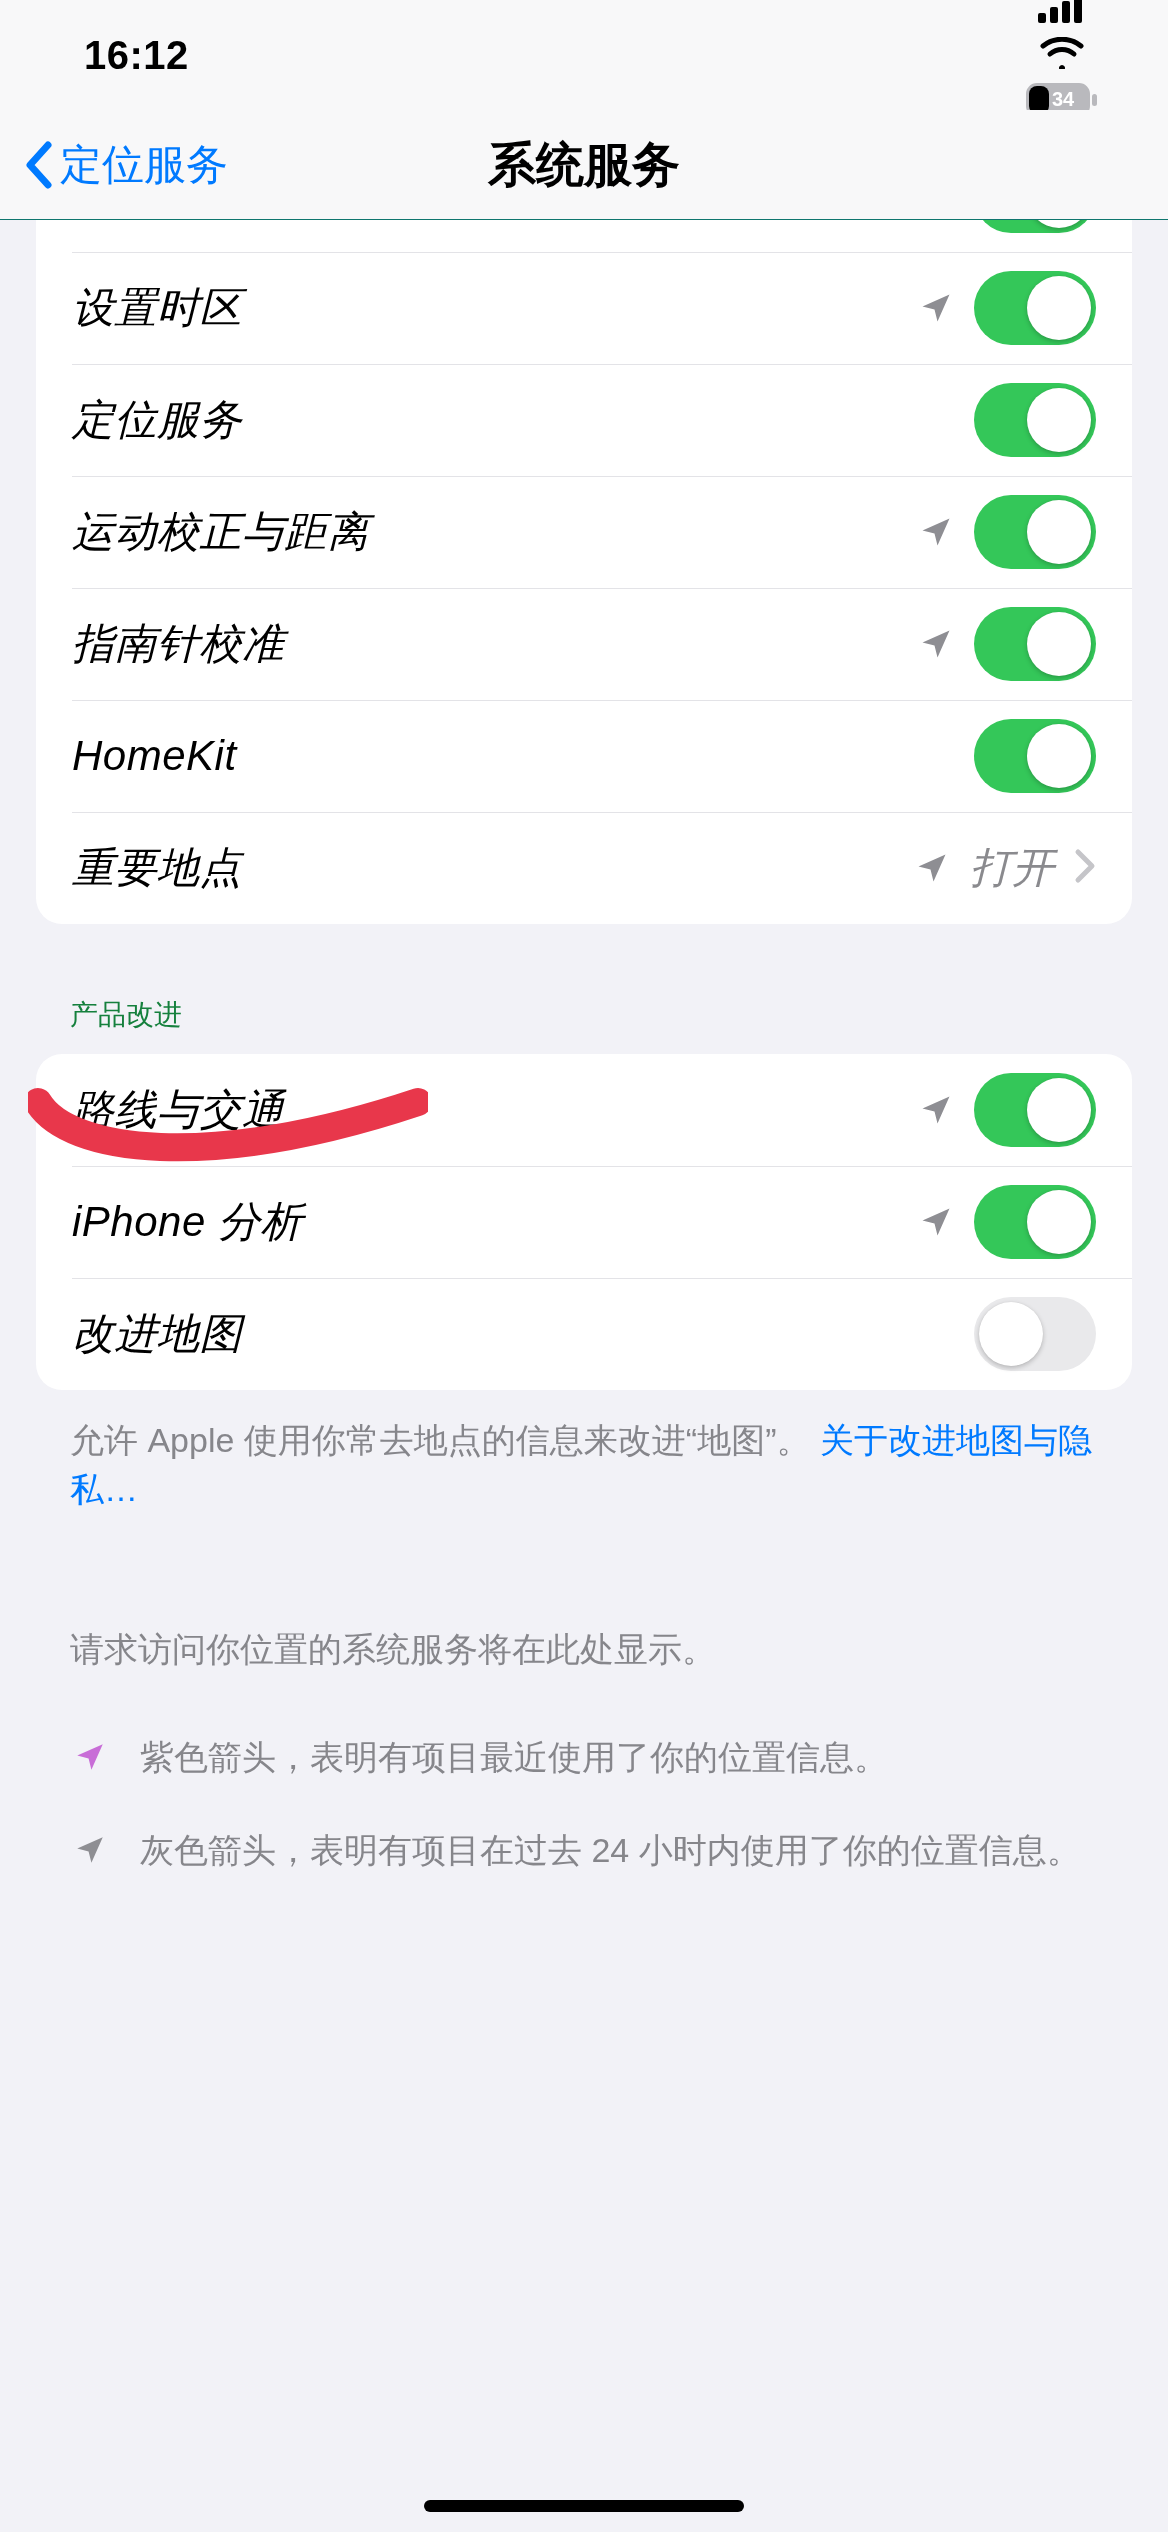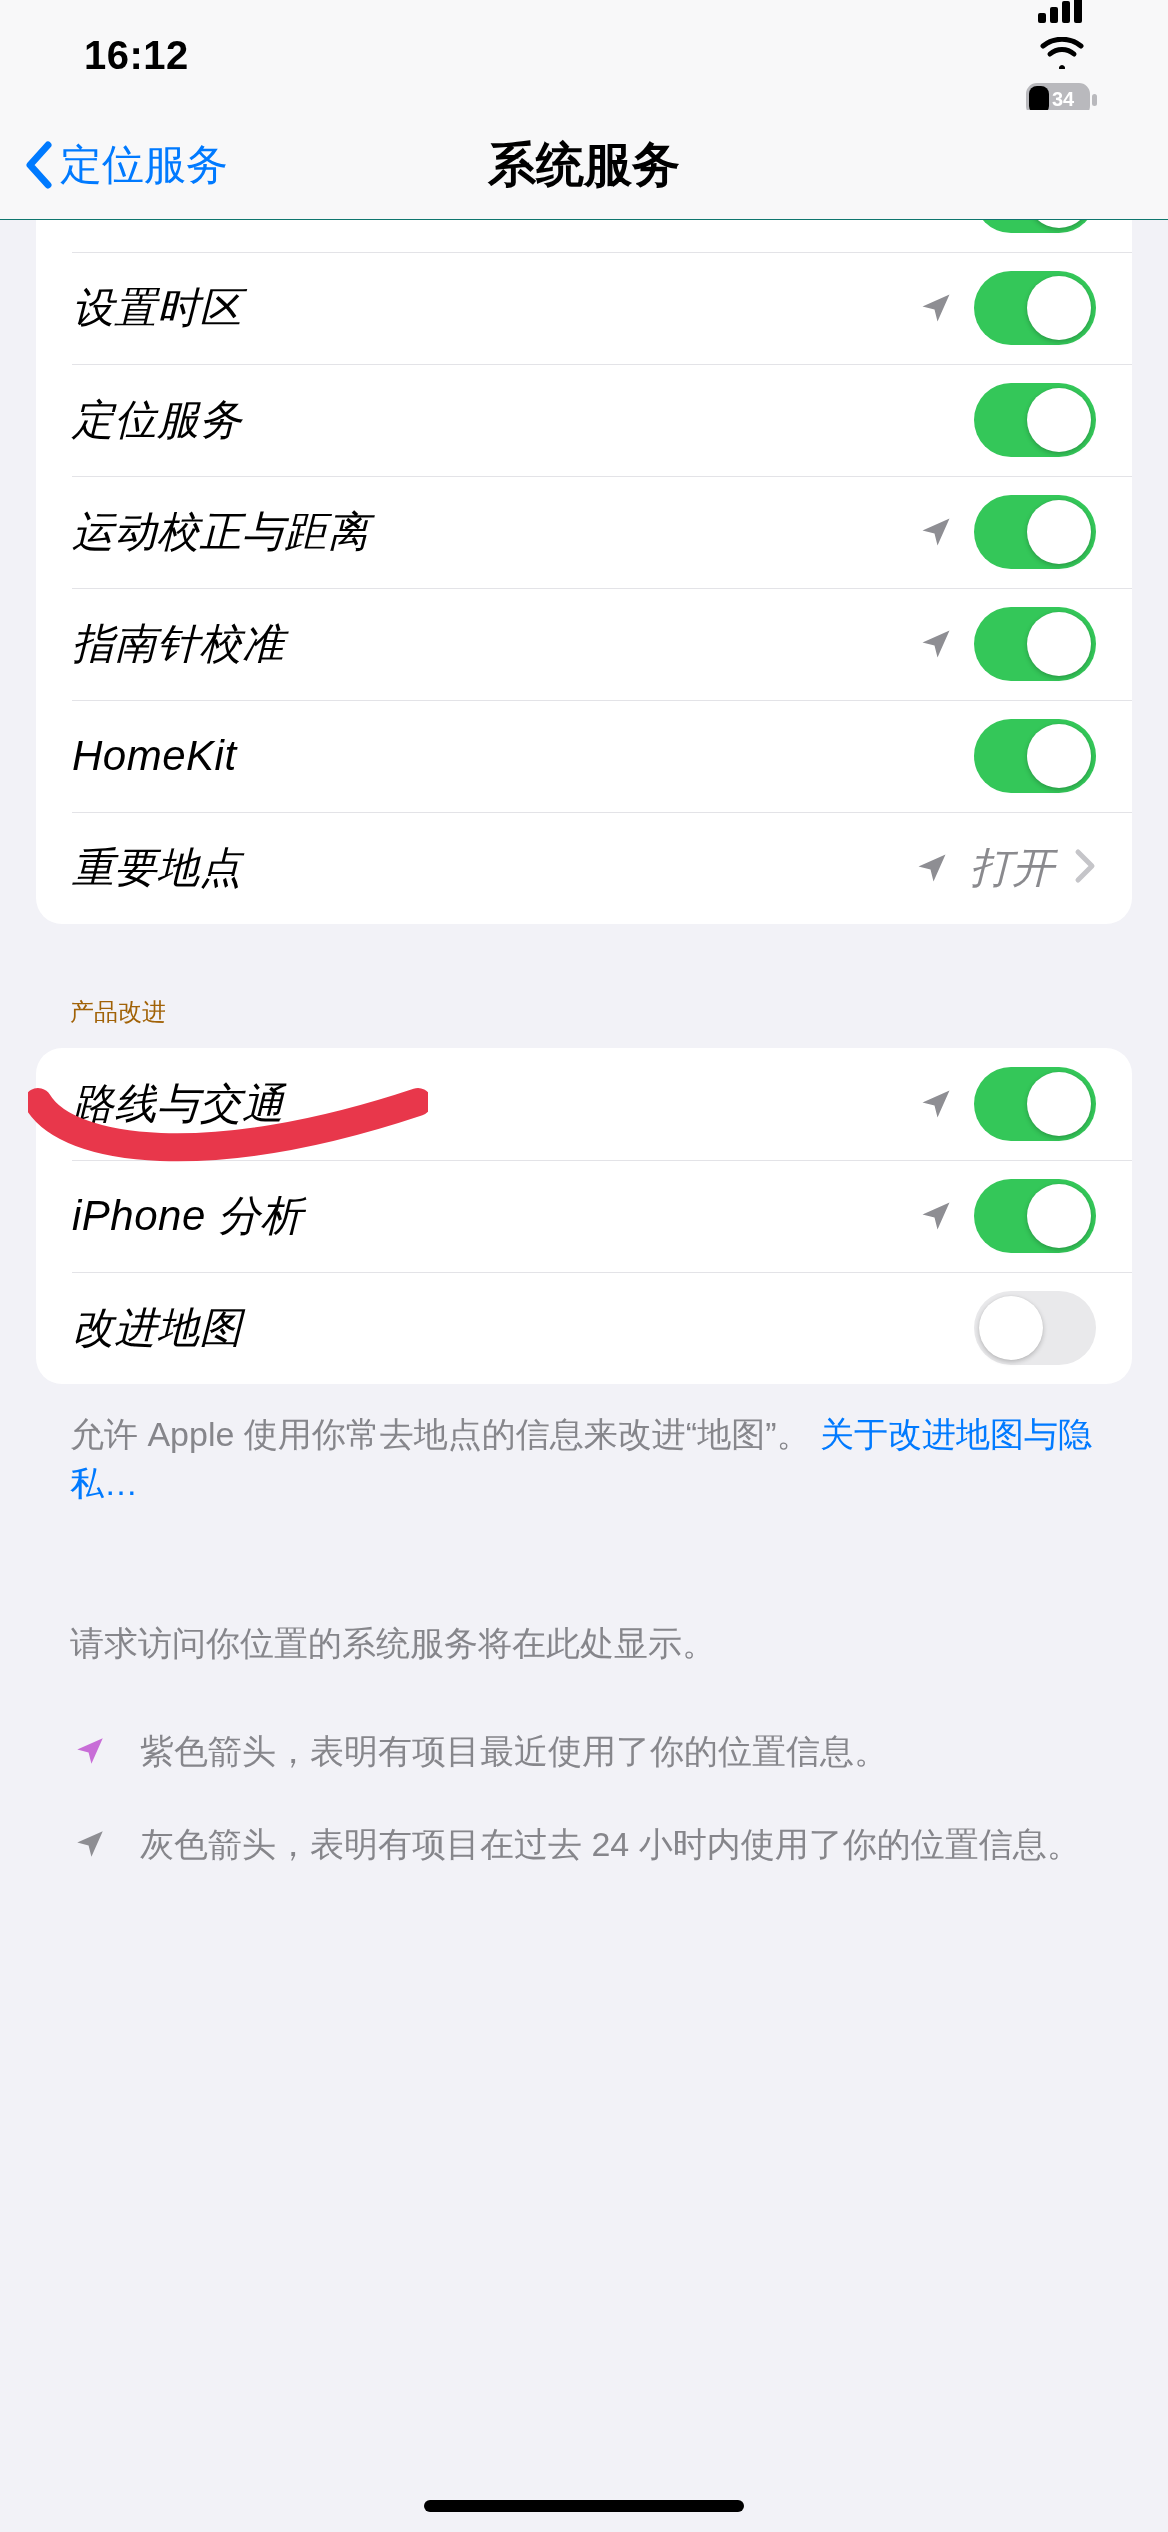--- a/index.html
+++ b/index.html
@@ -80,22 +80,22 @@
   }
   .group {
     margin: 0 36px;
     background: #fff;
     border-radius: 26px;
     overflow: hidden;
     font-style: italic;
   }
   .group + .section-header { margin-top: 72px; }
   .section-header {
-    font-size: 24px;
-    color: #a16207;
+    font-size: 28px;
+    color: #15803d;
     padding: 0 70px 20px 70px;
     margin-top: 78px;
   }
   .row {
     display: flex;
     align-items: center;
     min-height: 112px;
     padding: 0 36px 0 36px;
     position: relative;
     gap: 18px;

